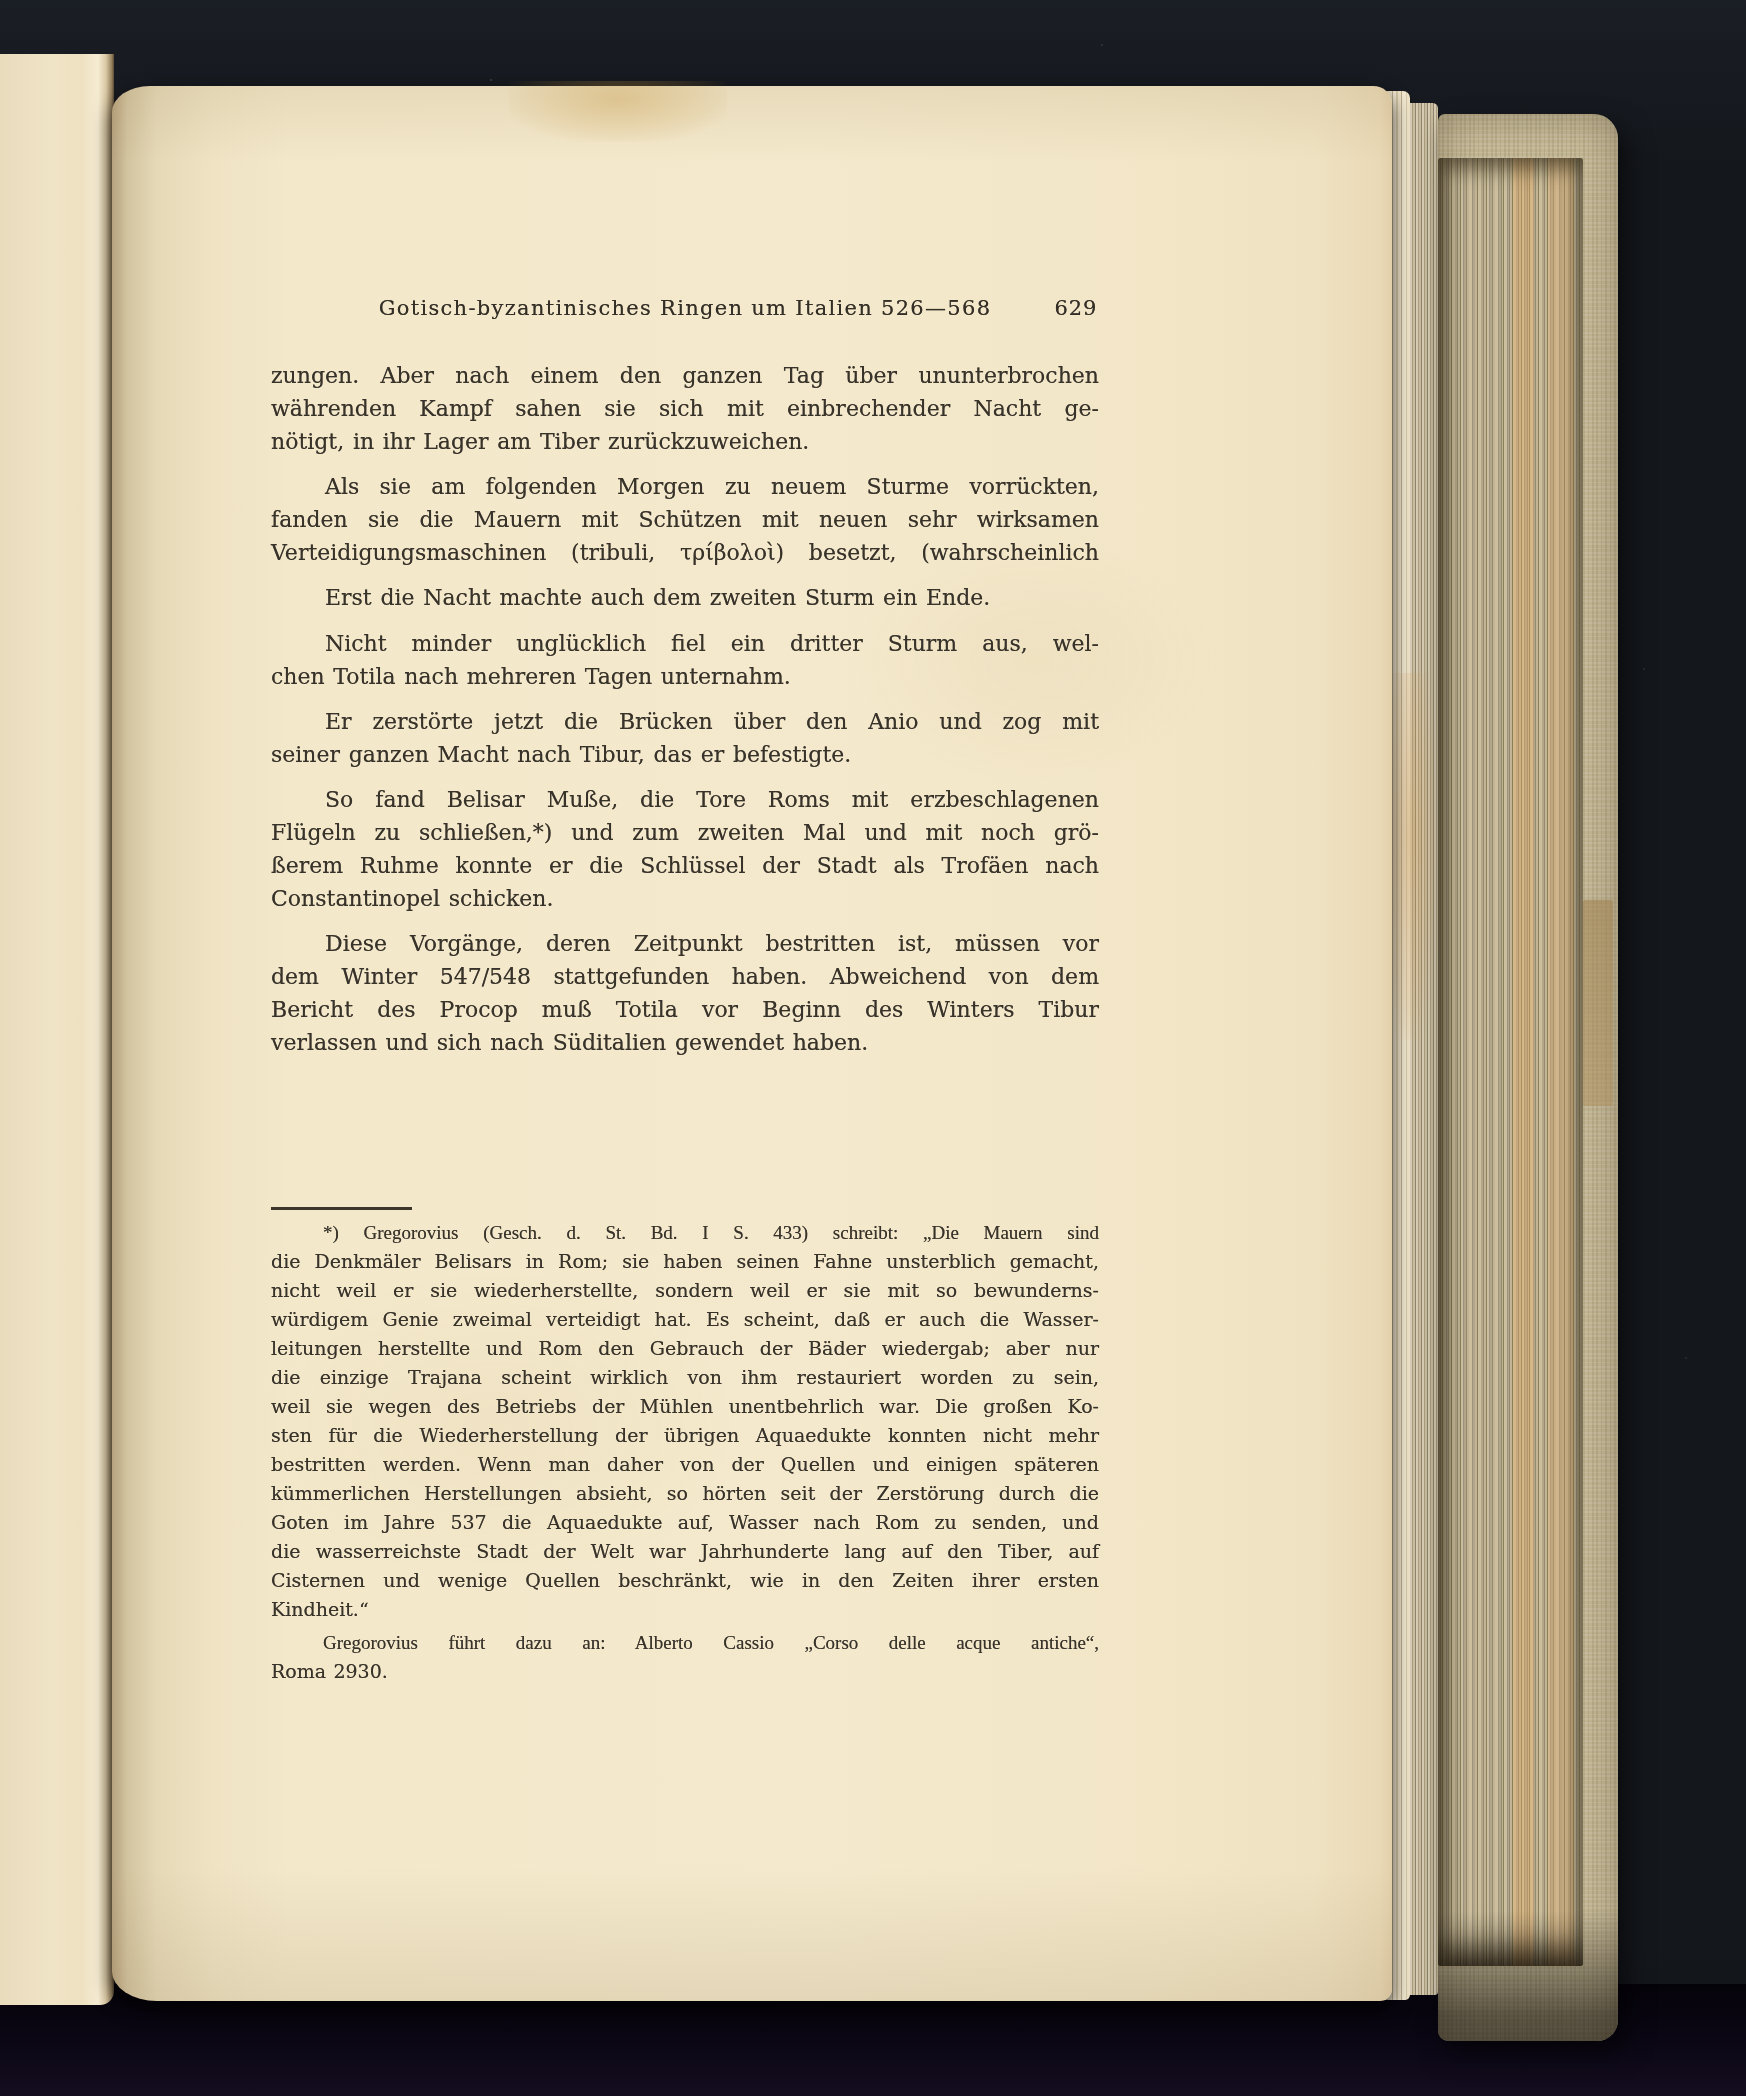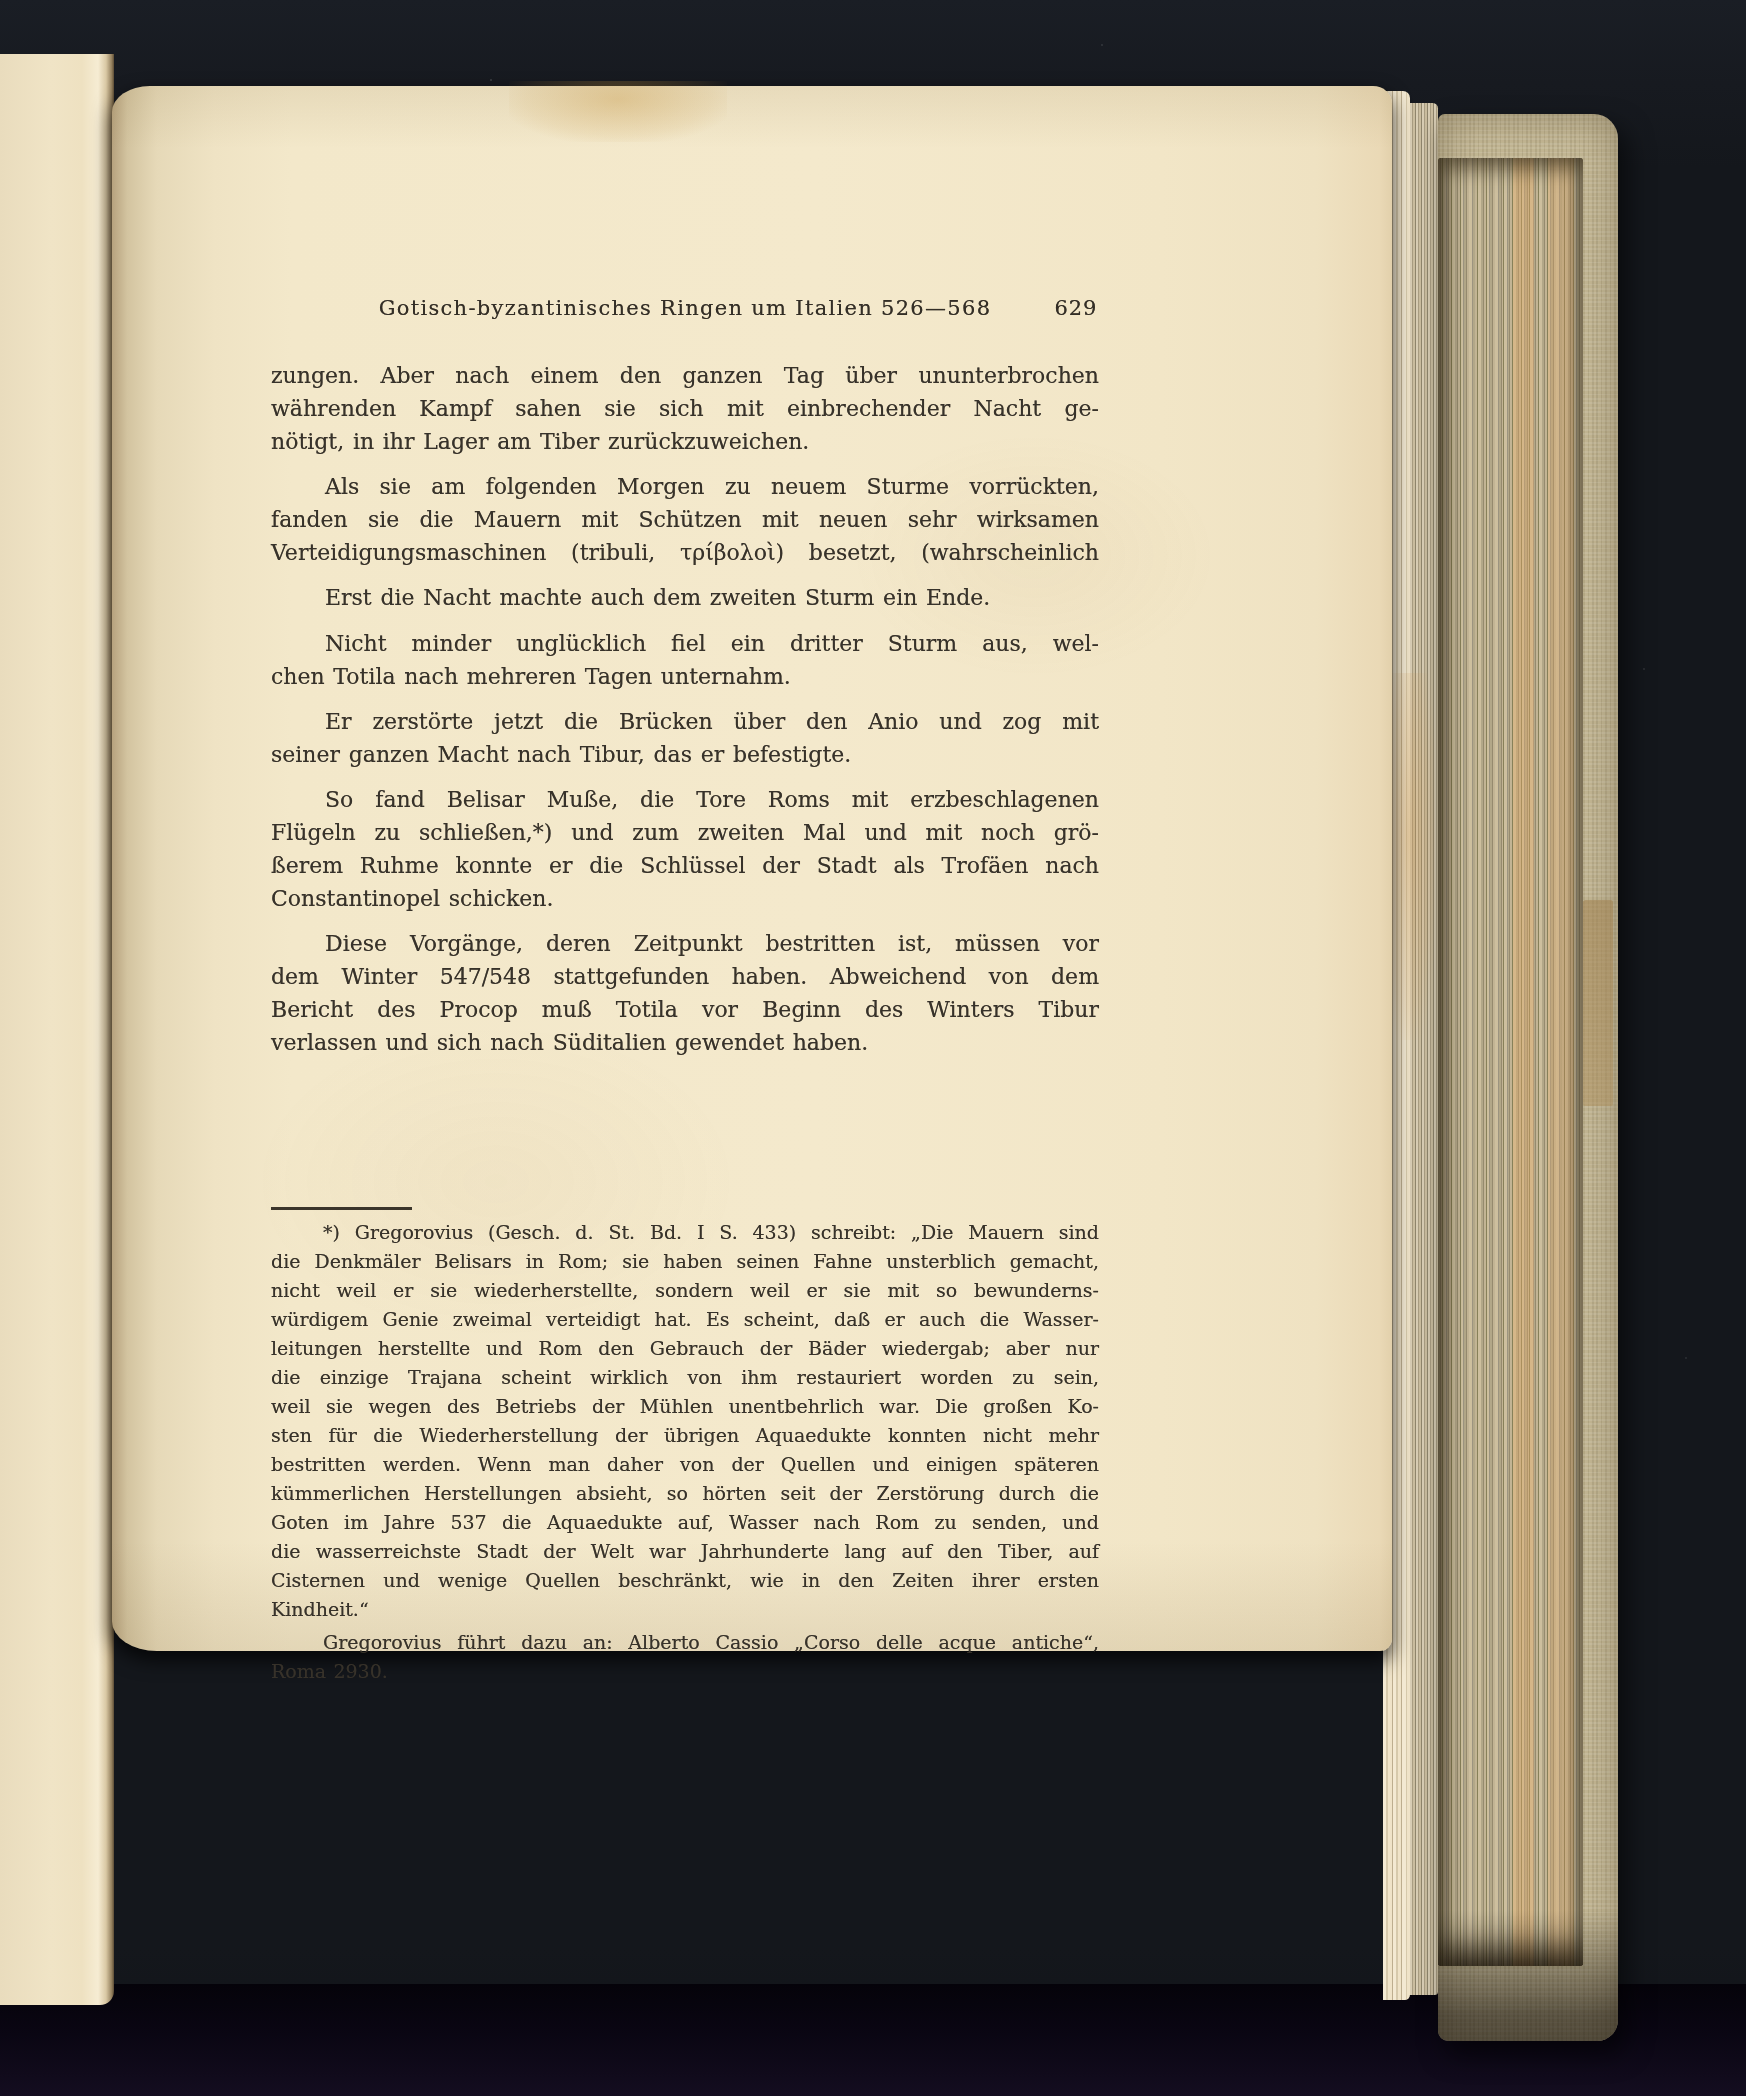--- a/index.html
+++ b/index.html
@@ -79,21 +79,21 @@
     border-radius: 2.6px;
   }
   .cover-bottom-shade {
     position: absolute; left: 0; bottom: 0; width: 100%; height: 131px;
     background: linear-gradient(180deg, transparent, rgba(10,6,2,.55) 80%);
     border-radius: 0 0 21px 10.5px;
   }
 
   
   .right-page {
-    position: absolute; left: 112px; top: 86px; width: 1280px; height: 1565px;
+    position: absolute; left: 112px; top: 86px; width: 1280px; height: 1915px;
     border-radius: 38px 19px 12.2px 45px / 26px 17.5px 12.2px 30px;
     background:
       linear-gradient(180deg, rgba(120,92,40,.10) 0%, transparent 4%, transparent 93%, rgba(110,84,40,.12) 100%),
       linear-gradient(90deg,
         #b6a27e 0%, #d3c4a0 1.2%, #e6d9b8 3.5%, #efe3c4 8%, #f3e8ca 14%,
         #f4e9cc 55%, #f2e6c7 82%, #efe2c2 94%, #ead9b6 99%, #e2d0ab 100%);
     box-shadow: 0 8.7px 19px rgba(0,0,0,.75);
   }
   .page-stain {
     position: absolute; left: 397px; top: -5.2px; width: 218px; height: 61px;
@@ -128,21 +128,21 @@
   .ln.ind { text-indent: 54px; }
 
   .footrule {
     position: absolute; left: 159px; top: 1121px; width: 141px; height: 2.6px;
     background: #3b352b;
   }
   .footnote {
     position: absolute; left: 159px; top: 1132px; width: 828px;
     font-size: 19px; line-height: 29px; word-spacing: 1.3px;
   }
-  .footnote .ln.ind { text-indent: 52px; }
+  .footnote .ln.ind { text-indent: 52px; font-family: Liberation Serif, serif; }
   .footnote .ln.gap { margin-top: 4.4px; }
 </style>
 </head>
 <body>
 
 <div class="scene">
   <div class="backdrop"></div>
   <div class="floor"></div>
 
   <div class="left-page"></div>

